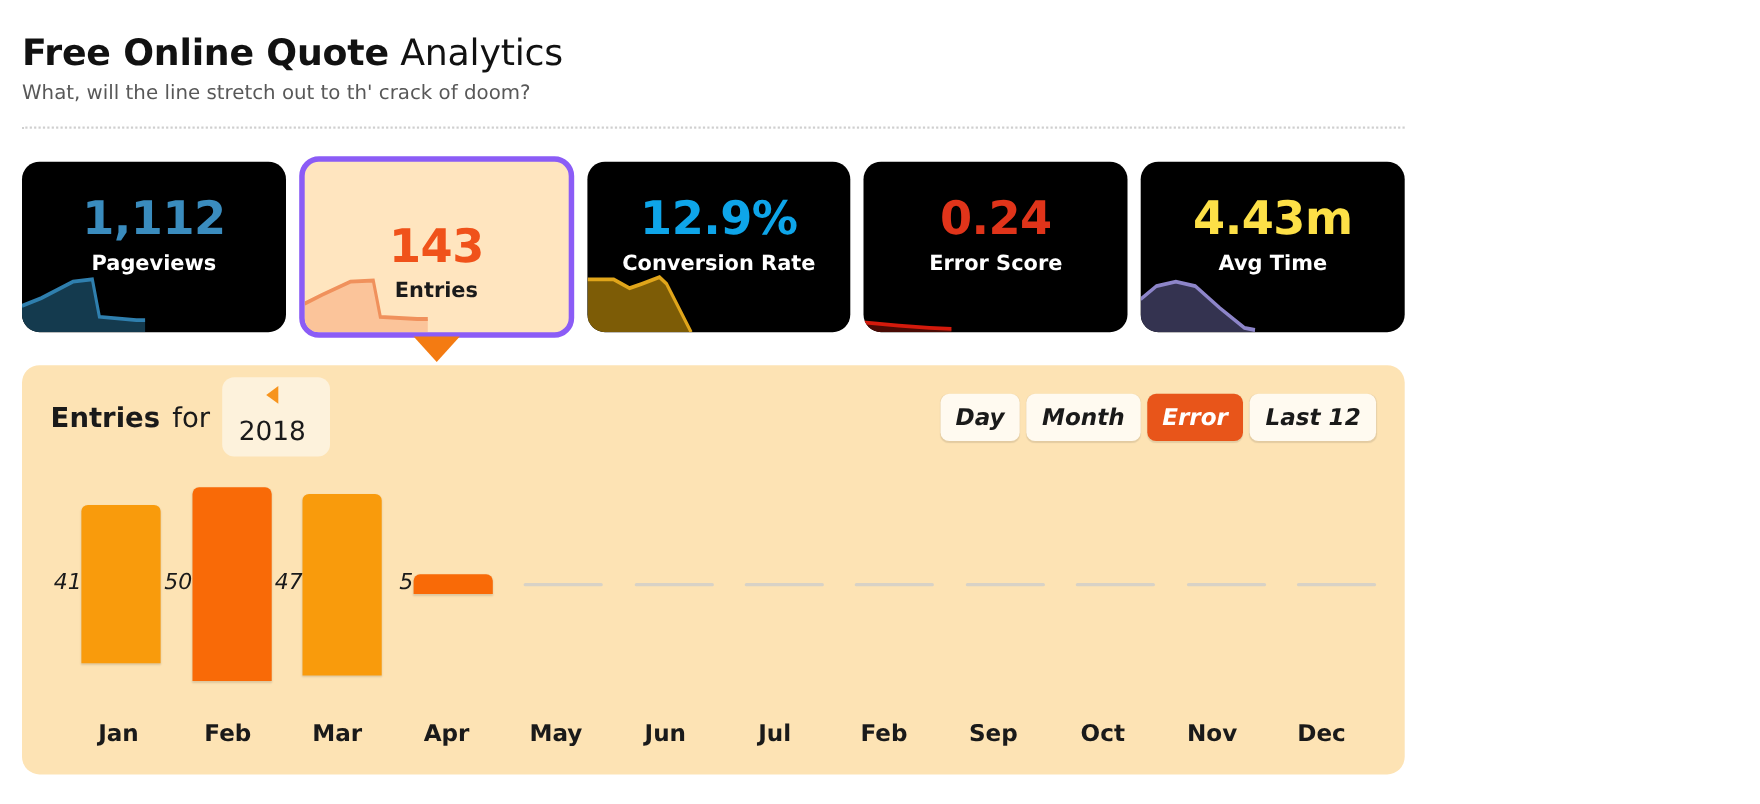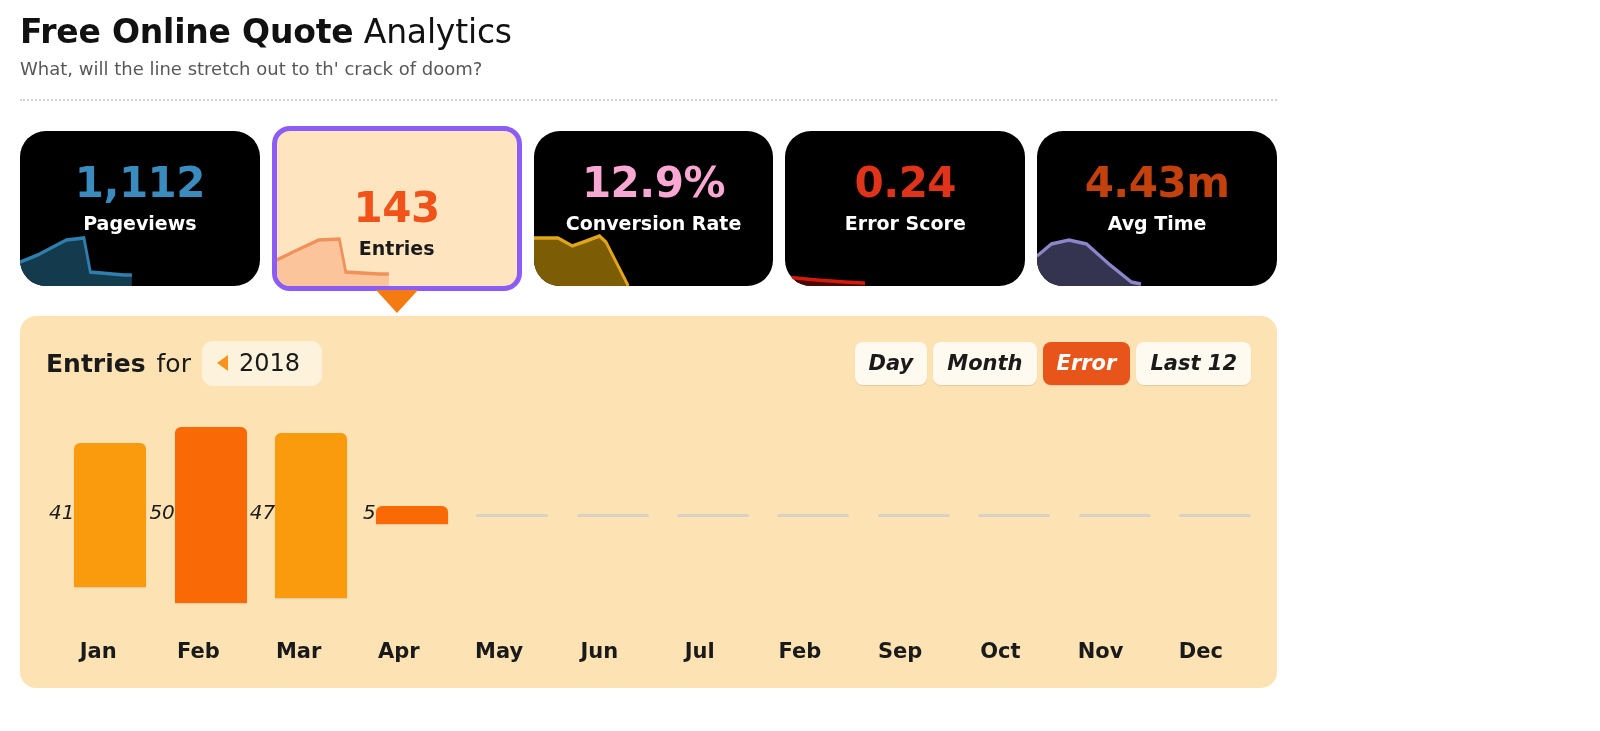--- a/index.html
+++ b/index.html
@@ -2,21 +2,21 @@
 <html><head>
 <meta charset="utf-8">
 <style>
   * { box-sizing: border-box; margin: 0; padding: 0; }
   html, body {
     width: 1600px; height: 731px;
     background: #ffffff;
     font-family: "DejaVu Sans", "Liberation Sans", sans-serif;
     overflow: hidden;
   }
-  .page { width: 1297px; height: 731px; position: relative; padding: 0 20px; }
+  .page { width: 1297px; height: 731px; position: relative; padding: 16px 20px; }
 
   
   .header { padding: 10px 0 0 0; }
   .title {
     font-size: 33px; line-height: 44px; color: #111111;
     font-weight: 400; letter-spacing: -0.2px; white-space: nowrap;
   }
   .title .strong { font-weight: 700; }
   .subtitle {
     font-size: 18px; line-height: 26px; color: #585858;
@@ -28,21 +28,21 @@
     height: 0;
   }
 
   
   .cards {
     display: flex; gap: 12px; margin-top: 30px;
     align-items: flex-start;
   }
   .card {
     position: relative; flex: 1 1 0; height: 155px;
-    border-radius: 26px; background: #000000;
+    border-radius: 16px; background: #000000;
     overflow: hidden;
     display: flex; flex-direction: column;
     align-items: center; justify-content: flex-start;
     padding-top: 28px;
   }
   .card .value {
     font-size: 42px; font-weight: 700; line-height: 48px;
     letter-spacing: -0.5px; position: relative; z-index: 2;
   }
   .card .label {
@@ -90,21 +90,21 @@
   }
   .panel-title {
     font-size: 25px; color: #1a1a1a; font-weight: 400;
     display: flex; align-items: center; gap: 11px; white-space: nowrap;
   }
   .panel-title .strong { font-weight: 700; }
   .year-pill {
     background: #fdf2dc; border-radius: 11px;
     padding: 8px 22px 9px 15px;
     display: flex; align-items: center; gap: 11px;
-    font-size: 24px; color: #1a1a1a;
+    font-size: 24px; color: #1a1a1a; flex-direction: column;
   }
   .year-arrow {
     width: 0; height: 0;
     border-top: 8px solid transparent;
     border-bottom: 8px solid transparent;
     border-right: 11px solid #f7941d;
   }
   .range-tabs { display: flex; gap: 6px; }
   .range-tab {
     background: #fffaf0; border-radius: 8px;
@@ -136,21 +136,21 @@
   }
   .bar {
     width: 72px; border-radius: 6px 6px 0 0;
     box-shadow: 0 1px 2px rgba(0,0,0,0.13);
   }
   .bar.zero {
     height: 3px; width: 72px; background: #d8d2c6;
     border-radius: 2px; box-shadow: none;
   }
   .labels {
-    position: absolute; left: 2px; right: 0; bottom: 6px; height: 34px;
+    position: absolute; left: 12px; right: 0; bottom: 6px; height: 34px;
     display: flex; align-items: center;
   }
   .month-label {
     flex: 1 1 0; text-align: center;
     font-size: 21px; font-weight: 700; color: #1a1a1a; line-height: 30px;
   }
 </style>
 </head>
 <body>
 
@@ -179,39 +179,39 @@
       <div class="spark-clip">
         <svg class="spark" viewBox="0 0 300 64" preserveAspectRatio="none">
           <path d="M0,38 L20,30 L52,18 L78,17 L86,50 L128,52 L140,52 L140,64 L0,64 Z" fill="#fbc49a"></path>
           <path d="M0,38 L20,30 L52,18 L78,17 L86,50 L128,52 L140,52" fill="none" stroke="#f0915c" stroke-width="3.5"></path>
         </svg>
       </div>
       <div class="pointer"></div>
     </div>
 
     <div class="card">
-      <div class="value" style="color:#f9a8d4">12.9%</div>
+      <div class="value" style="color:#0ea5e9">12.9%</div>
       <div class="label">Conversion Rate</div>
       <svg class="spark" viewBox="0 0 300 64" preserveAspectRatio="none">
         <path d="M0,16 L30,16 L48,24 L62,20 L82,14 L90,20 L118,64 L0,64 Z" fill="#7d5c06"></path>
         <path d="M0,16 L30,16 L48,24 L62,20 L82,14 L90,20 L118,64" fill="none" stroke="#e0a51a" stroke-width="3.5"></path>
       </svg>
     </div>
 
     <div class="card">
       <div class="value" style="color:#e0341a">0.24</div>
       <div class="label">Error Score</div>
       <svg class="spark" viewBox="0 0 300 64" preserveAspectRatio="none">
         <path d="M0,55 L40,58 L75,60 L100,61 L100,64 L0,64 Z" fill="#4a0a04"></path>
         <path d="M0,55 L40,58 L75,60 L100,61" fill="none" stroke="#d41a0c" stroke-width="3.5"></path>
       </svg>
     </div>
 
     <div class="card">
-      <div class="value" style="color:#c2410c">4.43m</div>
+      <div class="value" style="color:#fde047">4.43m</div>
       <div class="label">Avg Time</div>
       <svg class="spark" viewBox="0 0 300 64" preserveAspectRatio="none">
         <path d="M0,34 L18,22 L40,18 L62,22 L90,42 L118,60 L130,62 L130,64 L0,64 Z" fill="#343350"></path>
         <path d="M0,34 L18,22 L40,18 L62,22 L90,42 L118,60 L130,62" fill="none" stroke="#8d85c9" stroke-width="3.5"></path>
       </svg>
     </div>
 
   </div>
 
   <div class="panel">

